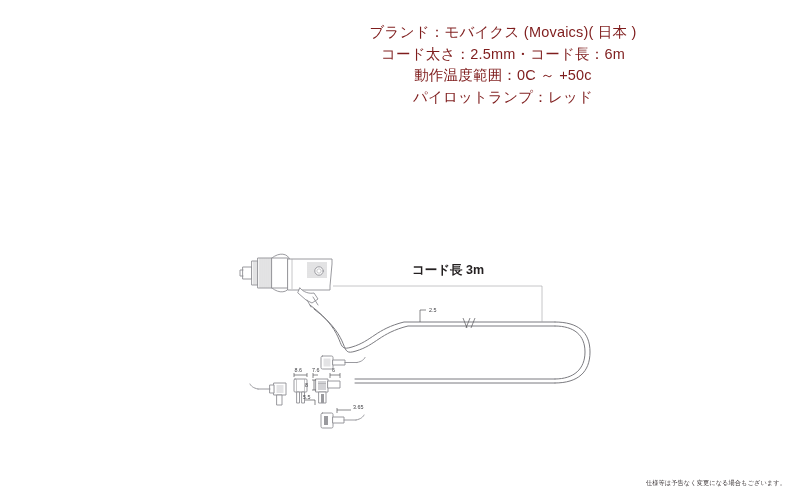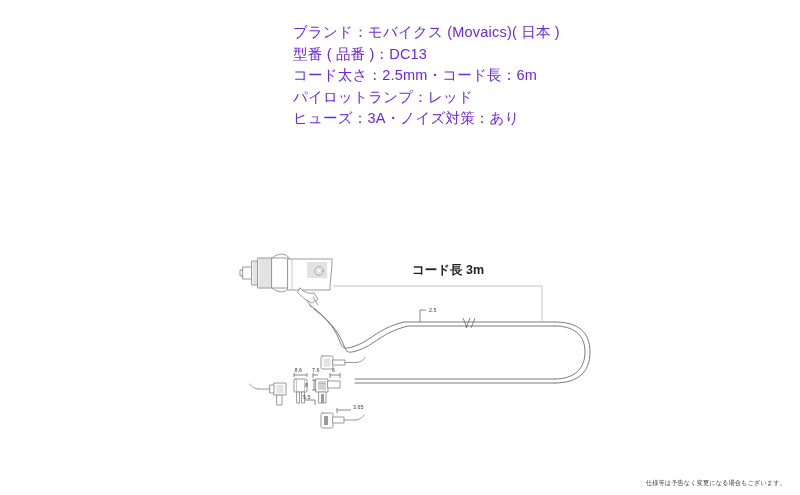--- a/index.html
+++ b/index.html
@@ -21,22 +21,23 @@
   #spec-list {
     position: absolute;
     left: 293px;
     top: 22px;
     width: 420px;
   }
   .spec-line {
     font-size: 14.5px;
     line-height: 21.5px;
     letter-spacing: 0.2px;
-    color: #6d28d9;
+    color: #7f1d1d;
     white-space: nowrap;
+    text-align: center;
   }
 
   
   #diagram {
     position: absolute;
     left: 0;
     top: 0;
     width: 800px;
     height: 495px;
     pointer-events: none;
@@ -54,24 +55,23 @@
     white-space: nowrap;
     transform: scale(1,1.05);
     transform-origin: right bottom;
   }
 </style>
 </head>
 <body>
 
 <div id="spec-list">
   <div class="spec-line">ブランド：モバイクス (Movaics)( 日本 )</div>
-  <div class="spec-line">型番 ( 品番 )：DC13</div>
   <div class="spec-line">コード太さ：2.5mm・コード長：6m</div>
+  <div class="spec-line">動作温度範囲：0C ～ +50c</div>
   <div class="spec-line">パイロットランプ：レッド</div>
-  <div class="spec-line">ヒューズ：3A・ノイズ対策：あり</div>
 </div>
 
 <svg id="diagram" viewBox="0 0 800 495">
   <defs>
     <style>
       .ln   { fill:none; stroke:#8f8f94; stroke-width:0.9; stroke-linecap:round; stroke-linejoin:round; }
       .ln2  { fill:none; stroke:#7b7b80; stroke-width:1.0; stroke-linecap:round; stroke-linejoin:round; }
       .thin { fill:none; stroke:#a8a8ac; stroke-width:0.65; }
       .dim  { fill:none; stroke:#56565a; stroke-width:0.7; }
       .wht  { fill:#ffffff; }

